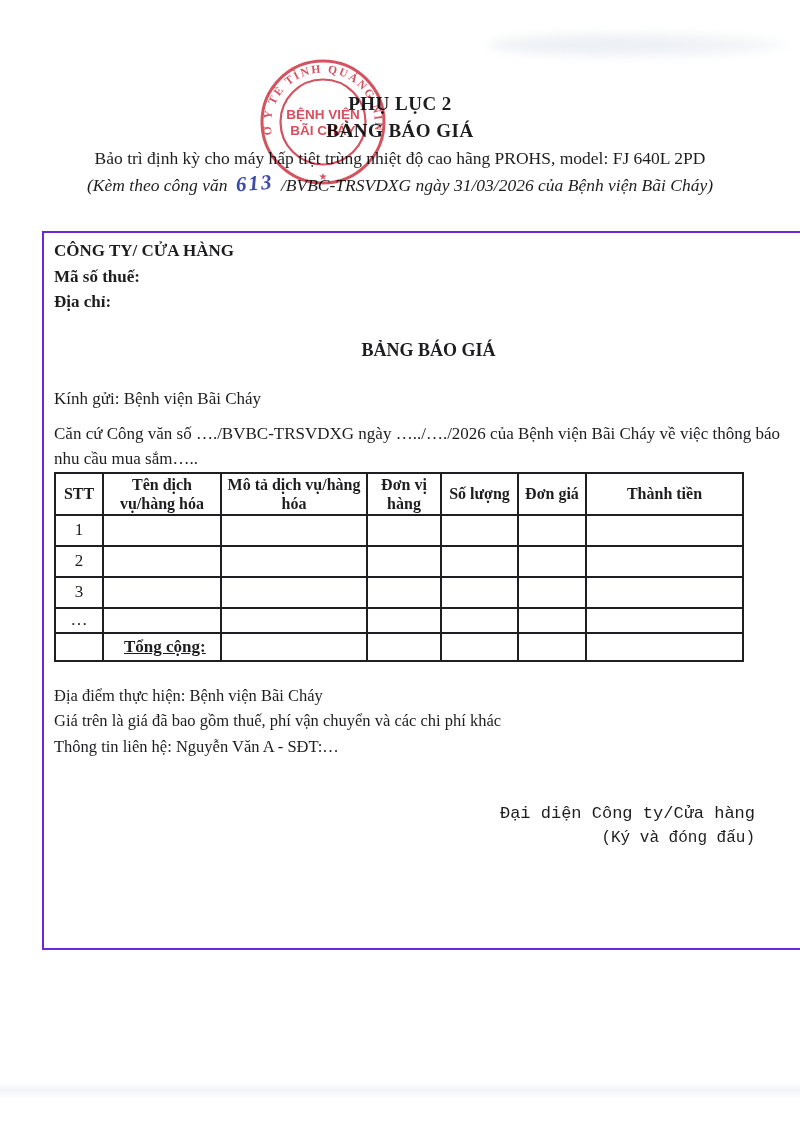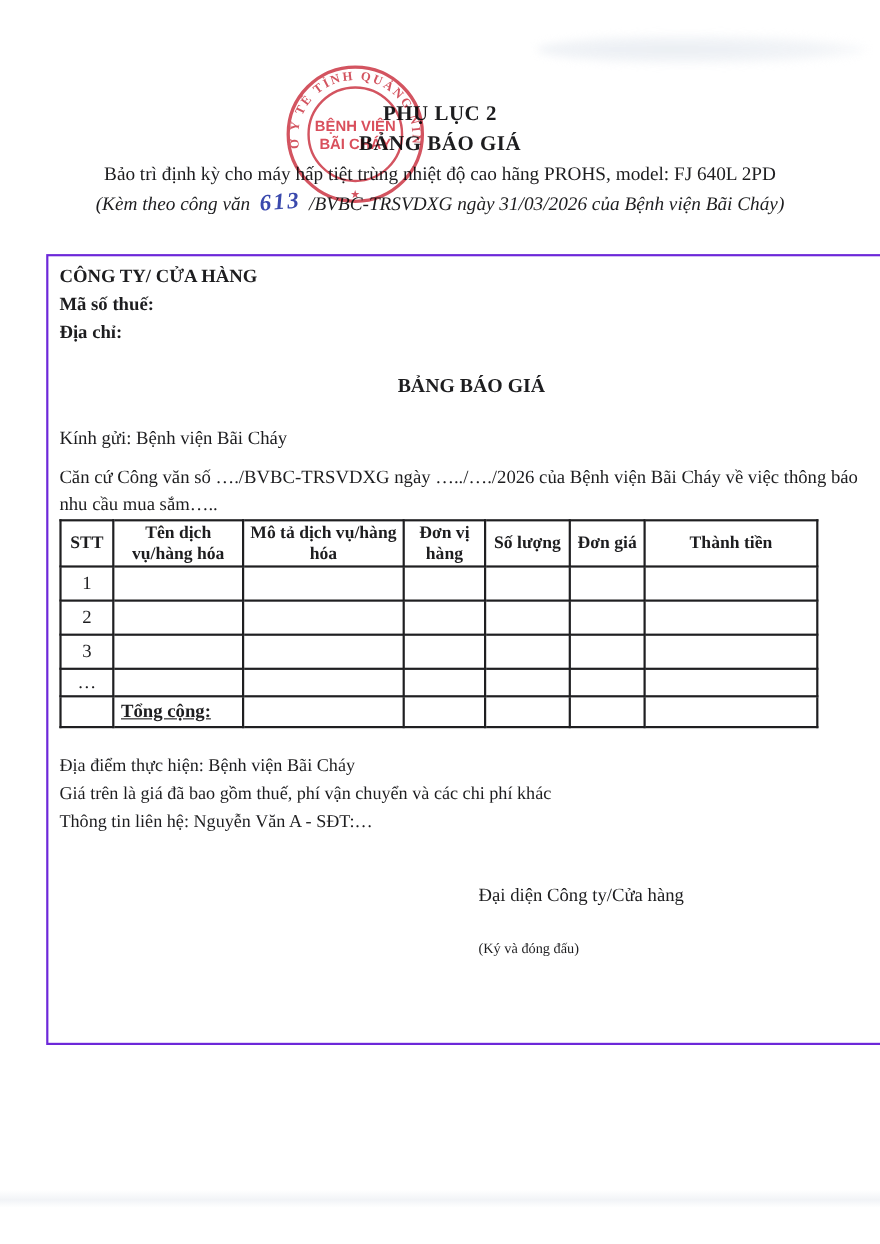--- a/index.html
+++ b/index.html
@@ -73,31 +73,31 @@
     overflow: hidden;
   }
   table.quote-table th {
     font-weight: bold; font-size: 16px; text-align: center;
     line-height: 19px; height: 40px; padding: 1px 2px;
   }
   td.stt-cell { text-align: center; font-size: 17px; }
   tr.body-row { height: 31px; }
   tr.dots-row { height: 25px; }
   tr.total-row { height: 28px; }
-  td.total-cell { font-weight: bold; text-decoration: underline; padding-left: 6px; font-size: 17px; }
+  td.total-cell { font-weight: bold; text-decoration: underline; padding-left: 20px; font-size: 17px; }
 
   .notes { margin-top: 21px; }
   .note-line { line-height: 25.5px; font-size: 16.5px; }
 
   .signature {
     margin-top: 42px; margin-left: auto; margin-right: 48px;
-    width: 320px; text-align: left;
+    width: 320px; text-align: right; font-family: Liberation Mono, monospace;
   }
   .sig-title { font-size: 17px; line-height: 25px; }
-  .sig-note { font-size: 13px; line-height: 25px; margin-top: 23px; }
+  .sig-note { font-size: 16px; line-height: 25px; }
 </style>
 </head>
 <body>
 
 <div class="page">
 
   <div class="smudge-top"></div>
   <div class="band-bottom"></div>
 
   <div class="stamp">

